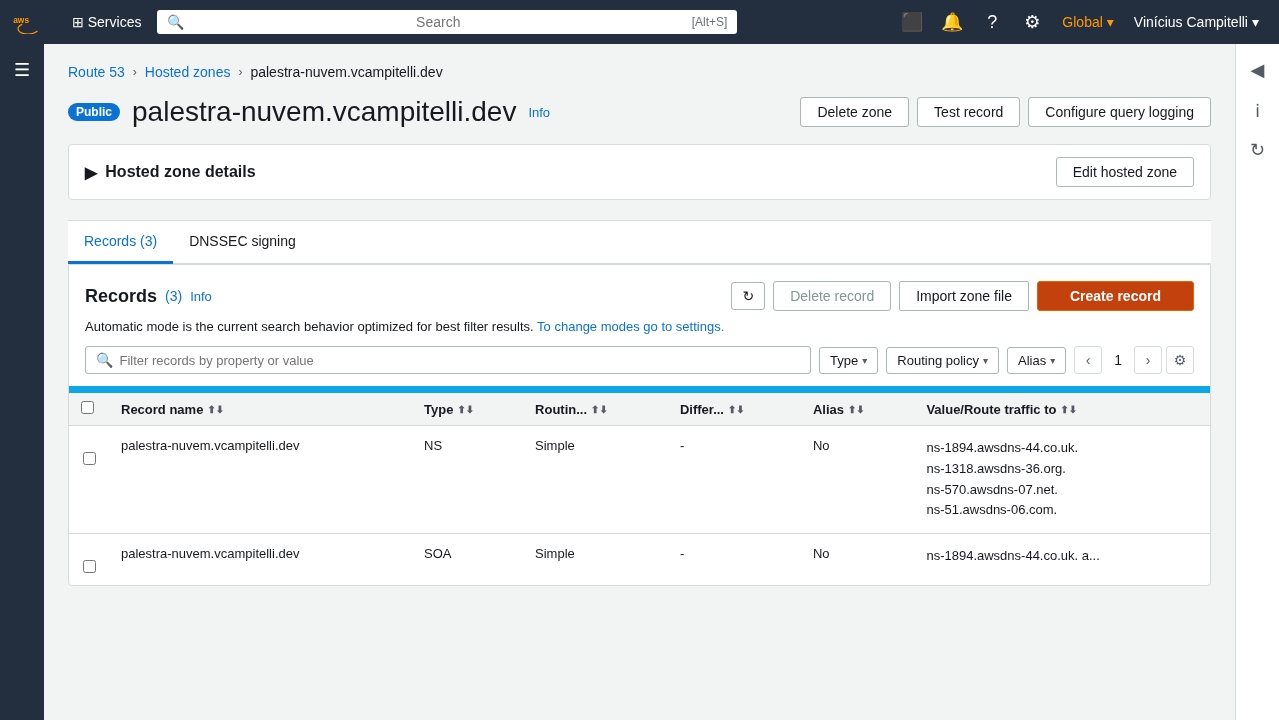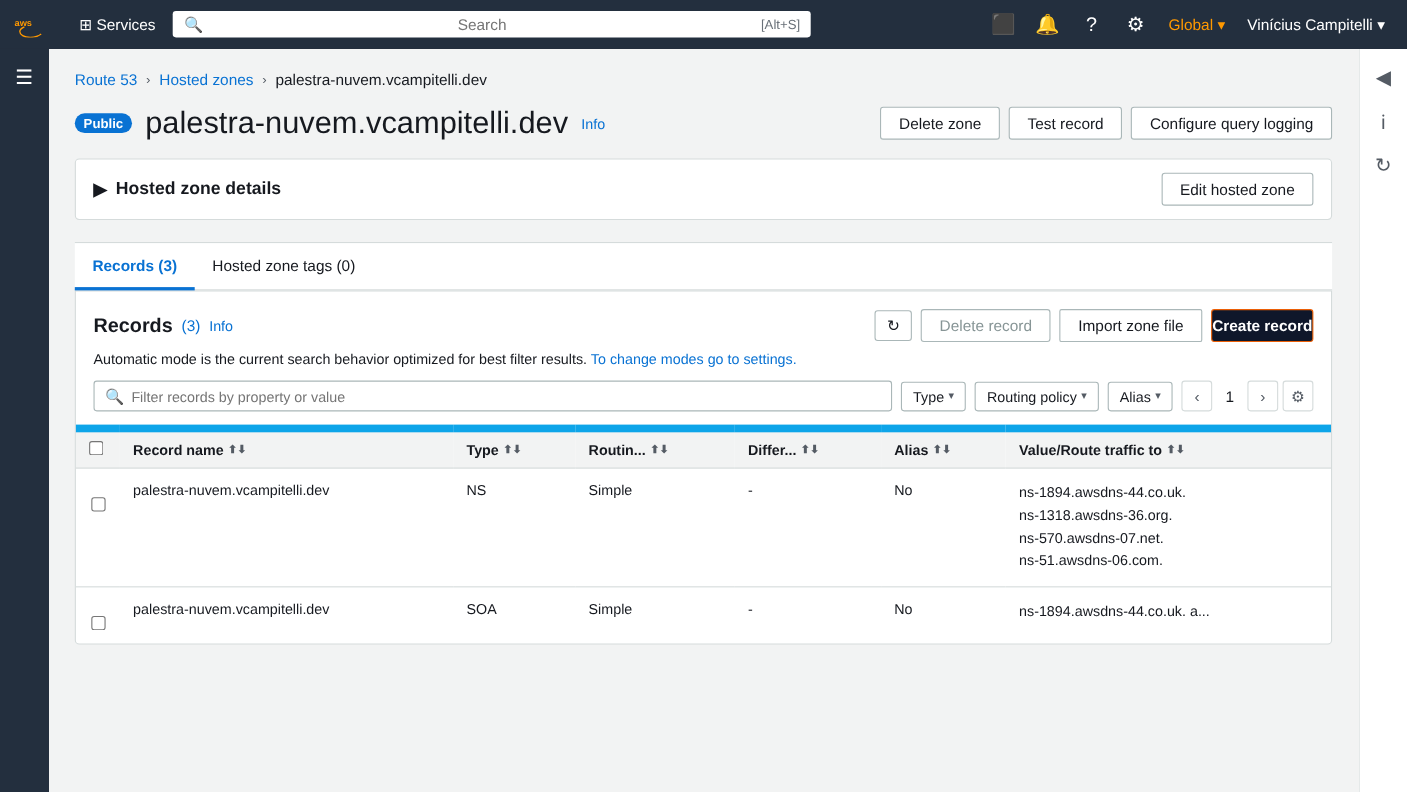--- a/index.html
+++ b/index.html
@@ -134,21 +134,21 @@
     .tabs {
       background: #fff; border-bottom: 1px solid #d5dbdb;
       display: flex; gap: 0; margin-bottom: 0;
       border-top: 1px solid #d5dbdb;
     }
     .tab {
       padding: 12px 16px; cursor: pointer; font-size: 14px; color: #16191f;
       border-bottom: 3px solid transparent; margin-bottom: -1px;
       white-space: nowrap;
     }
-    .tab.active { color: #0972d3; border-bottom-color: #0972d3; font-weight: 700; }
+    .tab.active { color: #0972d3; border-bottom-color: #0972d3; font-weight: 400; }
 
     
     .records-container {
       background: #fff; border: 1px solid #d5dbdb; border-radius: 0 0 4px 4px;
     }
     .records-header {
       display: flex; align-items: center; gap: 8px; padding: 16px 16px 8px;
     }
     .records-title { font-size: 18px; font-weight: 700; }
     .records-count { color: #0972d3; }
@@ -161,22 +161,22 @@
     }
     .btn-delete {
       background: #fff; border: 1px solid #aab7b8; color: #879596;
       padding: 6px 16px; border-radius: 3px; cursor: pointer; font-size: 14px;
     }
     .btn-import {
       background: #fff; border: 1px solid #aab7b8; color: #16191f;
       padding: 6px 16px; border-radius: 2px; cursor: pointer; font-size: 14px;
     }
     .btn-create {
-      background: #0f172a; border: 1px solid #eb5f07; color: #fff;
-      padding: 6px 0; border-radius: 3px; cursor: pointer; font-size: 14px; font-weight: 600;
+      background: #c2410c; border: 1px solid #eb5f07; color: #fff;
+      padding: 6px 32px; border-radius: 3px; cursor: pointer; font-size: 14px; font-weight: 600;
     }
 
     
     .auto-mode-notice {
       padding: 0 16px 12px;
       font-size: 13px; color: #16191f;
     }
     .auto-mode-notice a { color: #0972d3; text-decoration: none; }
 
     
@@ -304,21 +304,21 @@
         <span>▶</span>
         <span>Hosted zone details</span>
       </div>
       <button class="btn-outline">Edit hosted zone</button>
     </div>
   </div>
 
   <div>
     <div class="tabs">
       <div class="tab active">Records (3)</div>
-      <div class="tab">Hosted zone tags (0)</div>
+      <div class="tab">DNSSEC signing</div>
     </div>
 
     <div class="records-container">
 
       <div class="records-header">
         <span class="records-title">Records</span>
         <span class="records-count">(3)</span>
         <a href="#" class="records-info-link">Info</a>
         <div class="records-actions">
           <button class="btn-icon">↻</button>

